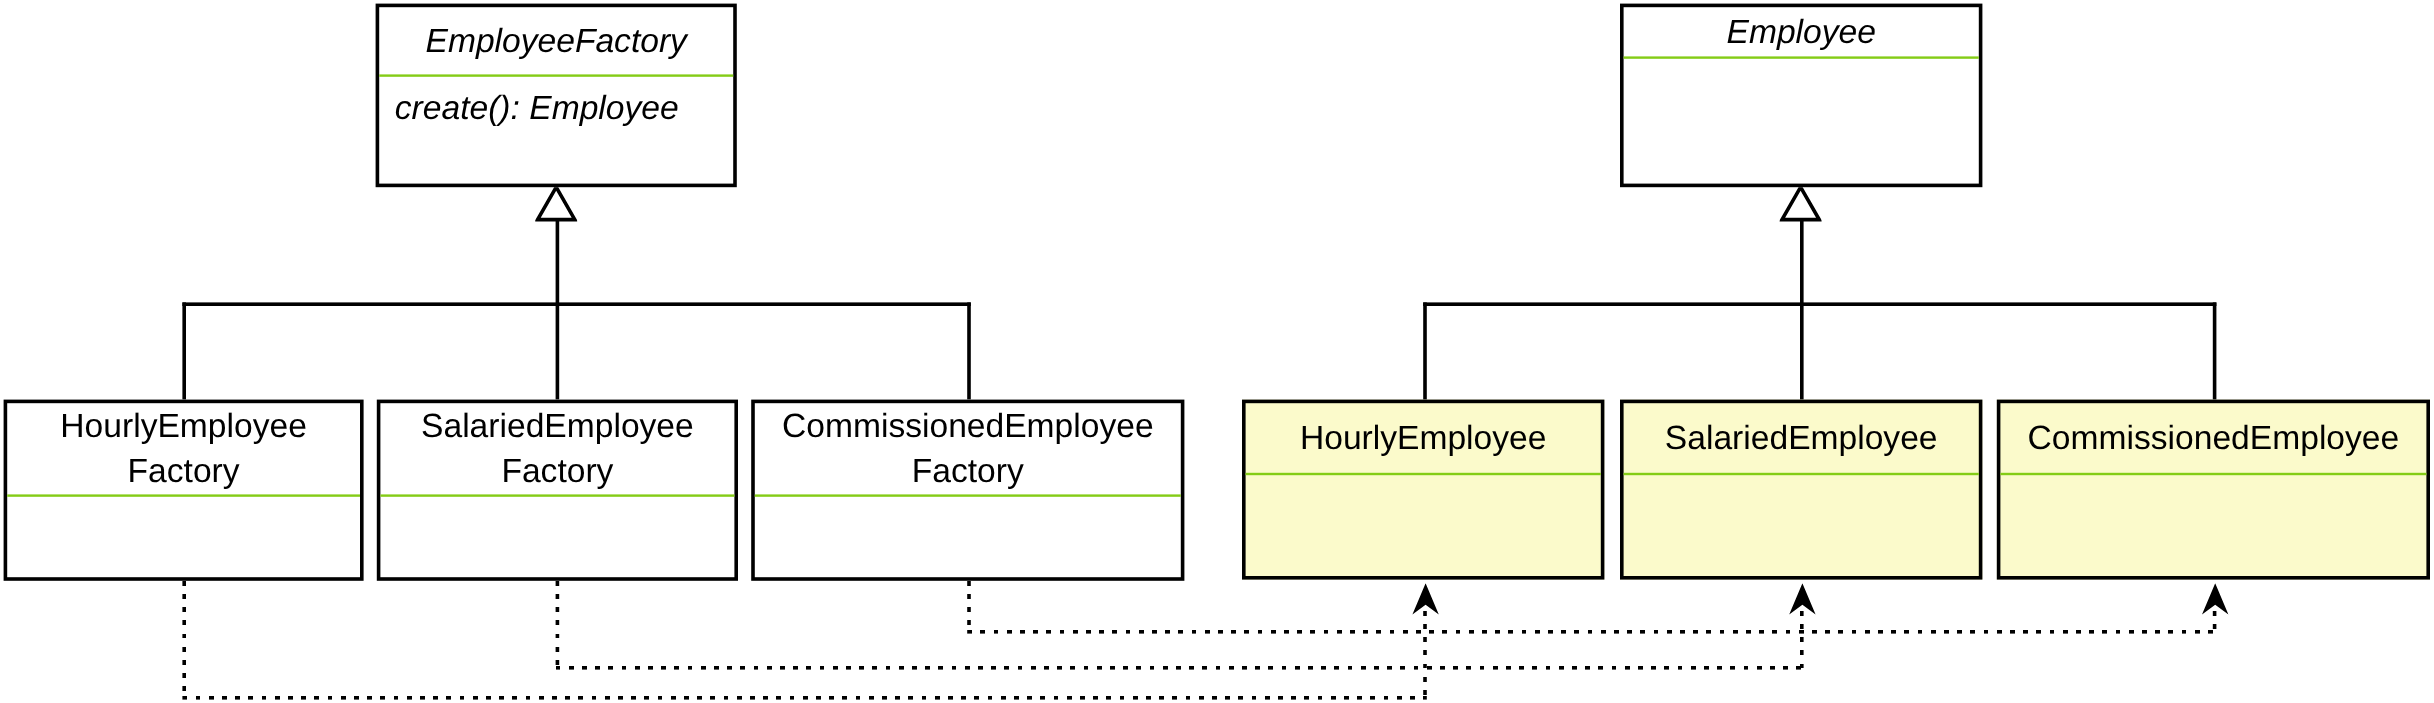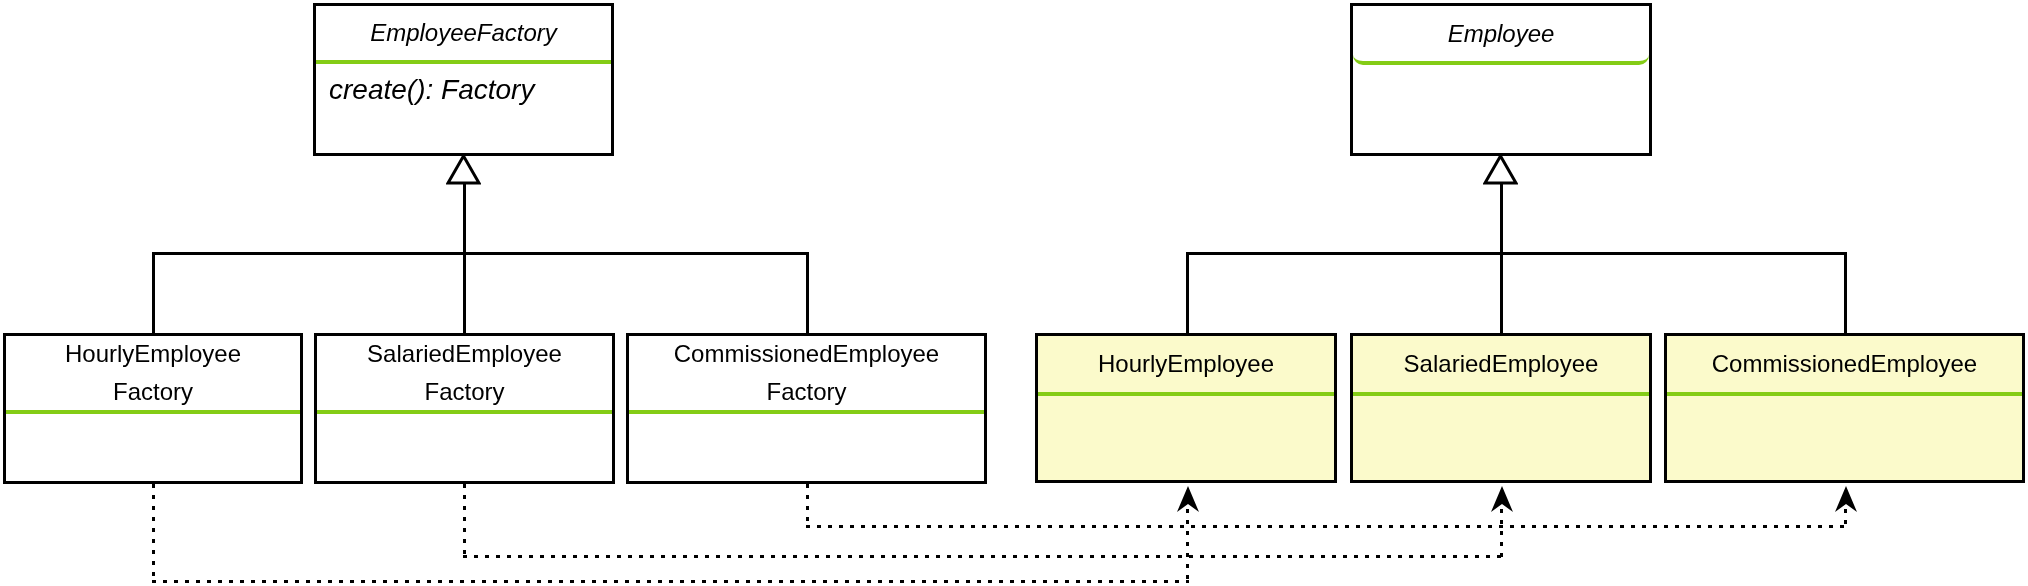--- a/index.html
+++ b/index.html
@@ -13,41 +13,41 @@
   
   .class-box{
     position:absolute;
     box-sizing:border-box;
     border:3px solid #000;
     background:#fff;
     display:flex;flex-direction:column;
   }
   .compartment-title{
     box-sizing:border-box;
-    border-bottom:4px solid #84cc16;
+    border-bottom:2px solid #84cc16;
     display:flex;flex-direction:column;
     align-items:center;justify-content:center;
     text-align:center;
-    font-size:24px;
+    font-size:28px;
     line-height:38px;
   }
   .abstract .compartment-title{font-style:italic;font-weight:400;}
   .concrete .compartment-title{font-weight:400;}
   .compartment-body{flex:1;box-sizing:border-box;}
   .method-text{
     font-style:italic;
     font-size:28px;
     padding:10px 0 0 13px;
     text-align:left;
   }
   
   #box-employee-factory{left:313px;top:3px;width:301px;height:153px;}
   #box-employee-factory .compartment-title{height:58px;}
   #box-employee{left:1350px;top:3px;width:302px;height:153px;}
-  #box-employee .compartment-title{height:59px;border-radius:10px;}
+  #box-employee .compartment-title{height:43px;}
   
   #box-f-hourly{left:3px;top:333px;width:300px;height:151px;}
   #box-f-salaried{left:314px;top:333px;width:301px;height:151px;}
   #box-f-commissioned{left:626px;top:333px;width:361px;height:151px;}
   .factory .compartment-title{height:78px;}
   
   #box-e-hourly{left:1035px;top:333px;width:302px;height:150px;}
   #box-e-salaried{left:1350px;top:333px;width:302px;height:150px;}
   #box-e-commissioned{left:1664px;top:333px;width:361px;height:150px;}
   .product .compartment-title{height:60px;}
@@ -142,21 +142,21 @@
     <svg width="24" height="27" viewBox="0 0 24 27">
         <polygon points="12,0 23,26 12,18 1,26" fill="#000000"></polygon>
       </svg>
   </div>
 
   <div class="class-box abstract" id="box-employee-factory">
     <div class="compartment-title">
       <span>EmployeeFactory</span>
     </div>
     <div class="compartment-body">
-      <div class="method-text">create(): Factory</div>
+      <div class="method-text">create(): Employee</div>
     </div>
   </div>
 
   <div class="class-box abstract" id="box-employee">
     <div class="compartment-title">
       <span>Employee</span>
     </div>
     <div class="compartment-body"></div>
   </div>
 

